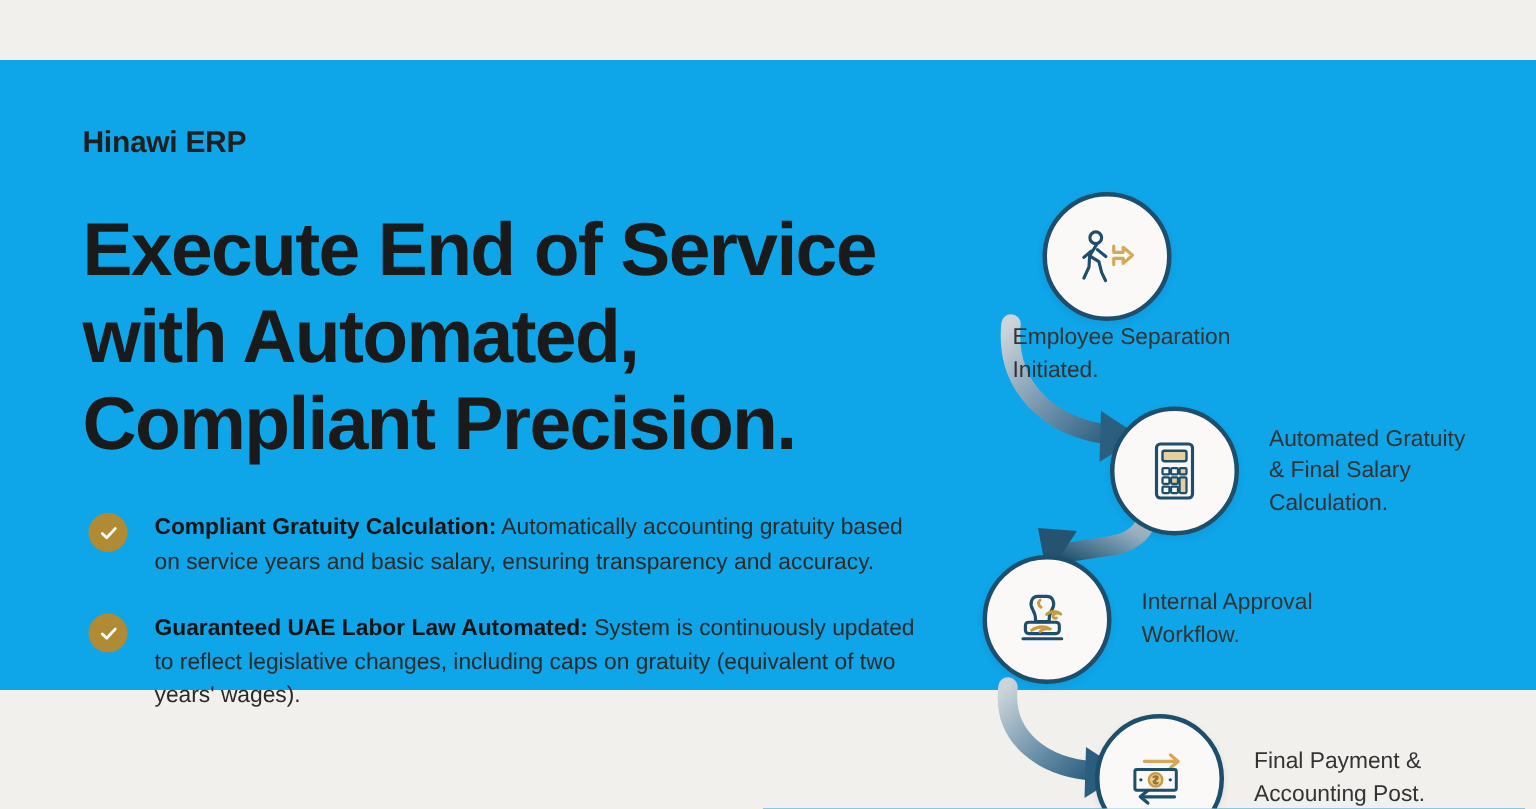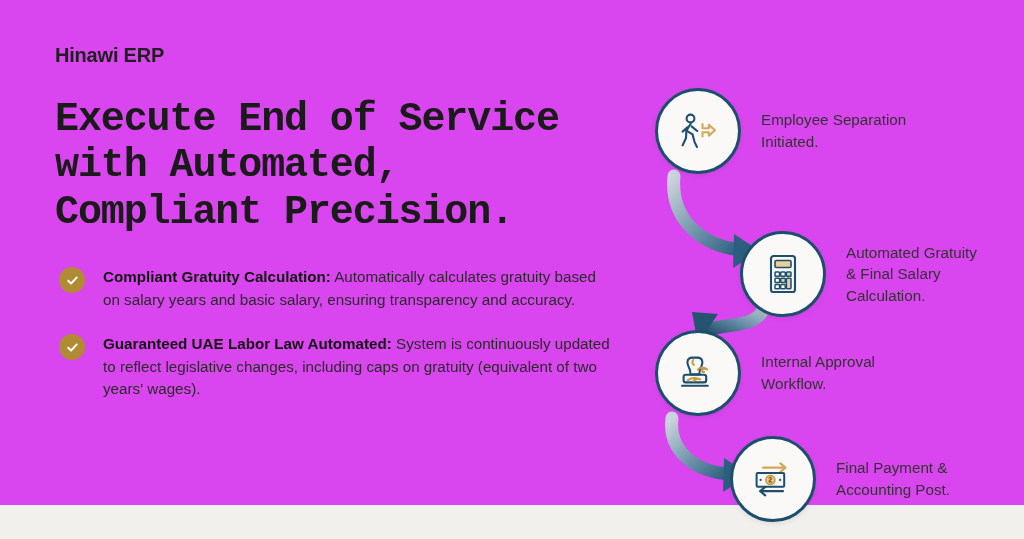--- a/index.html
+++ b/index.html
@@ -14,49 +14,49 @@
   body {
     background: #F2F0ED;
     font-family: "Liberation Sans", sans-serif;
     color: #1F1F1F;
     -webkit-font-smoothing: antialiased;
   }
 
   .slide {
     position: relative;
     width: 1024px;
-    height: 505px;
-    background: #d946ef;
+    height: 420px;
+    background: #0ea5e9;
+    margin-top: 40px;
   }
 
   
   .left-col {
     position: absolute;
     left: 55px;
     top: 44px;
     width: 560px;
   }
 
   .brand {
     font-size: 20px;
     font-weight: bold;
     letter-spacing: -0.2px;
     color: #1F1F1F;
     margin-bottom: 30px;
   }
 
   .headline {
-    font-size: 40px;
+    font-size: 50px;
     font-weight: bold;
     line-height: 1.16;
     letter-spacing: -1.1px;
     color: #1A1A1A;
     margin-bottom: 30px;
     white-space: pre-line;
-    font-family: Liberation Mono, monospace;
   }
 
   .bullets {
     list-style: none;
     margin-top: 4px;
   }
 
   .bullet {
     position: relative;
     padding-left: 48px;
@@ -128,21 +128,21 @@
 
   .step-label {
     margin-left: 20px;
     font-size: 15.2px;
     line-height: 1.42;
     color: #333333;
     white-space: pre-line;
   }
 
   
-  .step-1 { left: 25px;  top: 88px;  }
+  .step-1 { left: 25px;  top: 88px; flex-direction: column;  }
   .step-2 { left: 110px; top: 231px; }
   .step-3 { left: 25px;  top: 330px; }
   .step-4 { left: 100px; top: 436px; }
 </style>
 </head>
 <body>
 
 <div class="slide">
 
   <div class="left-col">
@@ -154,21 +154,21 @@
 Compliant Precision.</h1>
 
     <ul class="bullets">
 
       <li class="bullet">
         <span class="check-badge">
           <svg width="15" height="15" viewBox="0 0 15 15" aria-hidden="true">
             <path d="M3.2 7.7 L6.1 10.5 L11.8 4.4" fill="none" stroke="#FFFFFF" stroke-width="1.9" stroke-linecap="round" stroke-linejoin="round"></path>
           </svg>
         </span>
-        <span class="bullet-lead">Compliant Gratuity Calculation:</span><span class="bullet-text"> Automatically calculates gratuity based on salary years and basic salary, ensuring transparency and accuracy.</span>
+        <span class="bullet-lead">Compliant Gratuity Calculation:</span><span class="bullet-text"> Automatically accounting gratuity based on service years and basic salary, ensuring transparency and accuracy.</span>
       </li>
 
       <li class="bullet">
         <span class="check-badge">
           <svg width="15" height="15" viewBox="0 0 15 15" aria-hidden="true">
             <path d="M3.2 7.7 L6.1 10.5 L11.8 4.4" fill="none" stroke="#FFFFFF" stroke-width="1.9" stroke-linecap="round" stroke-linejoin="round"></path>
           </svg>
         </span>
         <span class="bullet-lead">Guaranteed UAE Labor Law Automated:</span><span class="bullet-text"> System is continuously updated to reflect legislative changes, including caps on gratuity (equivalent of two years' wages).</span>
       </li>

